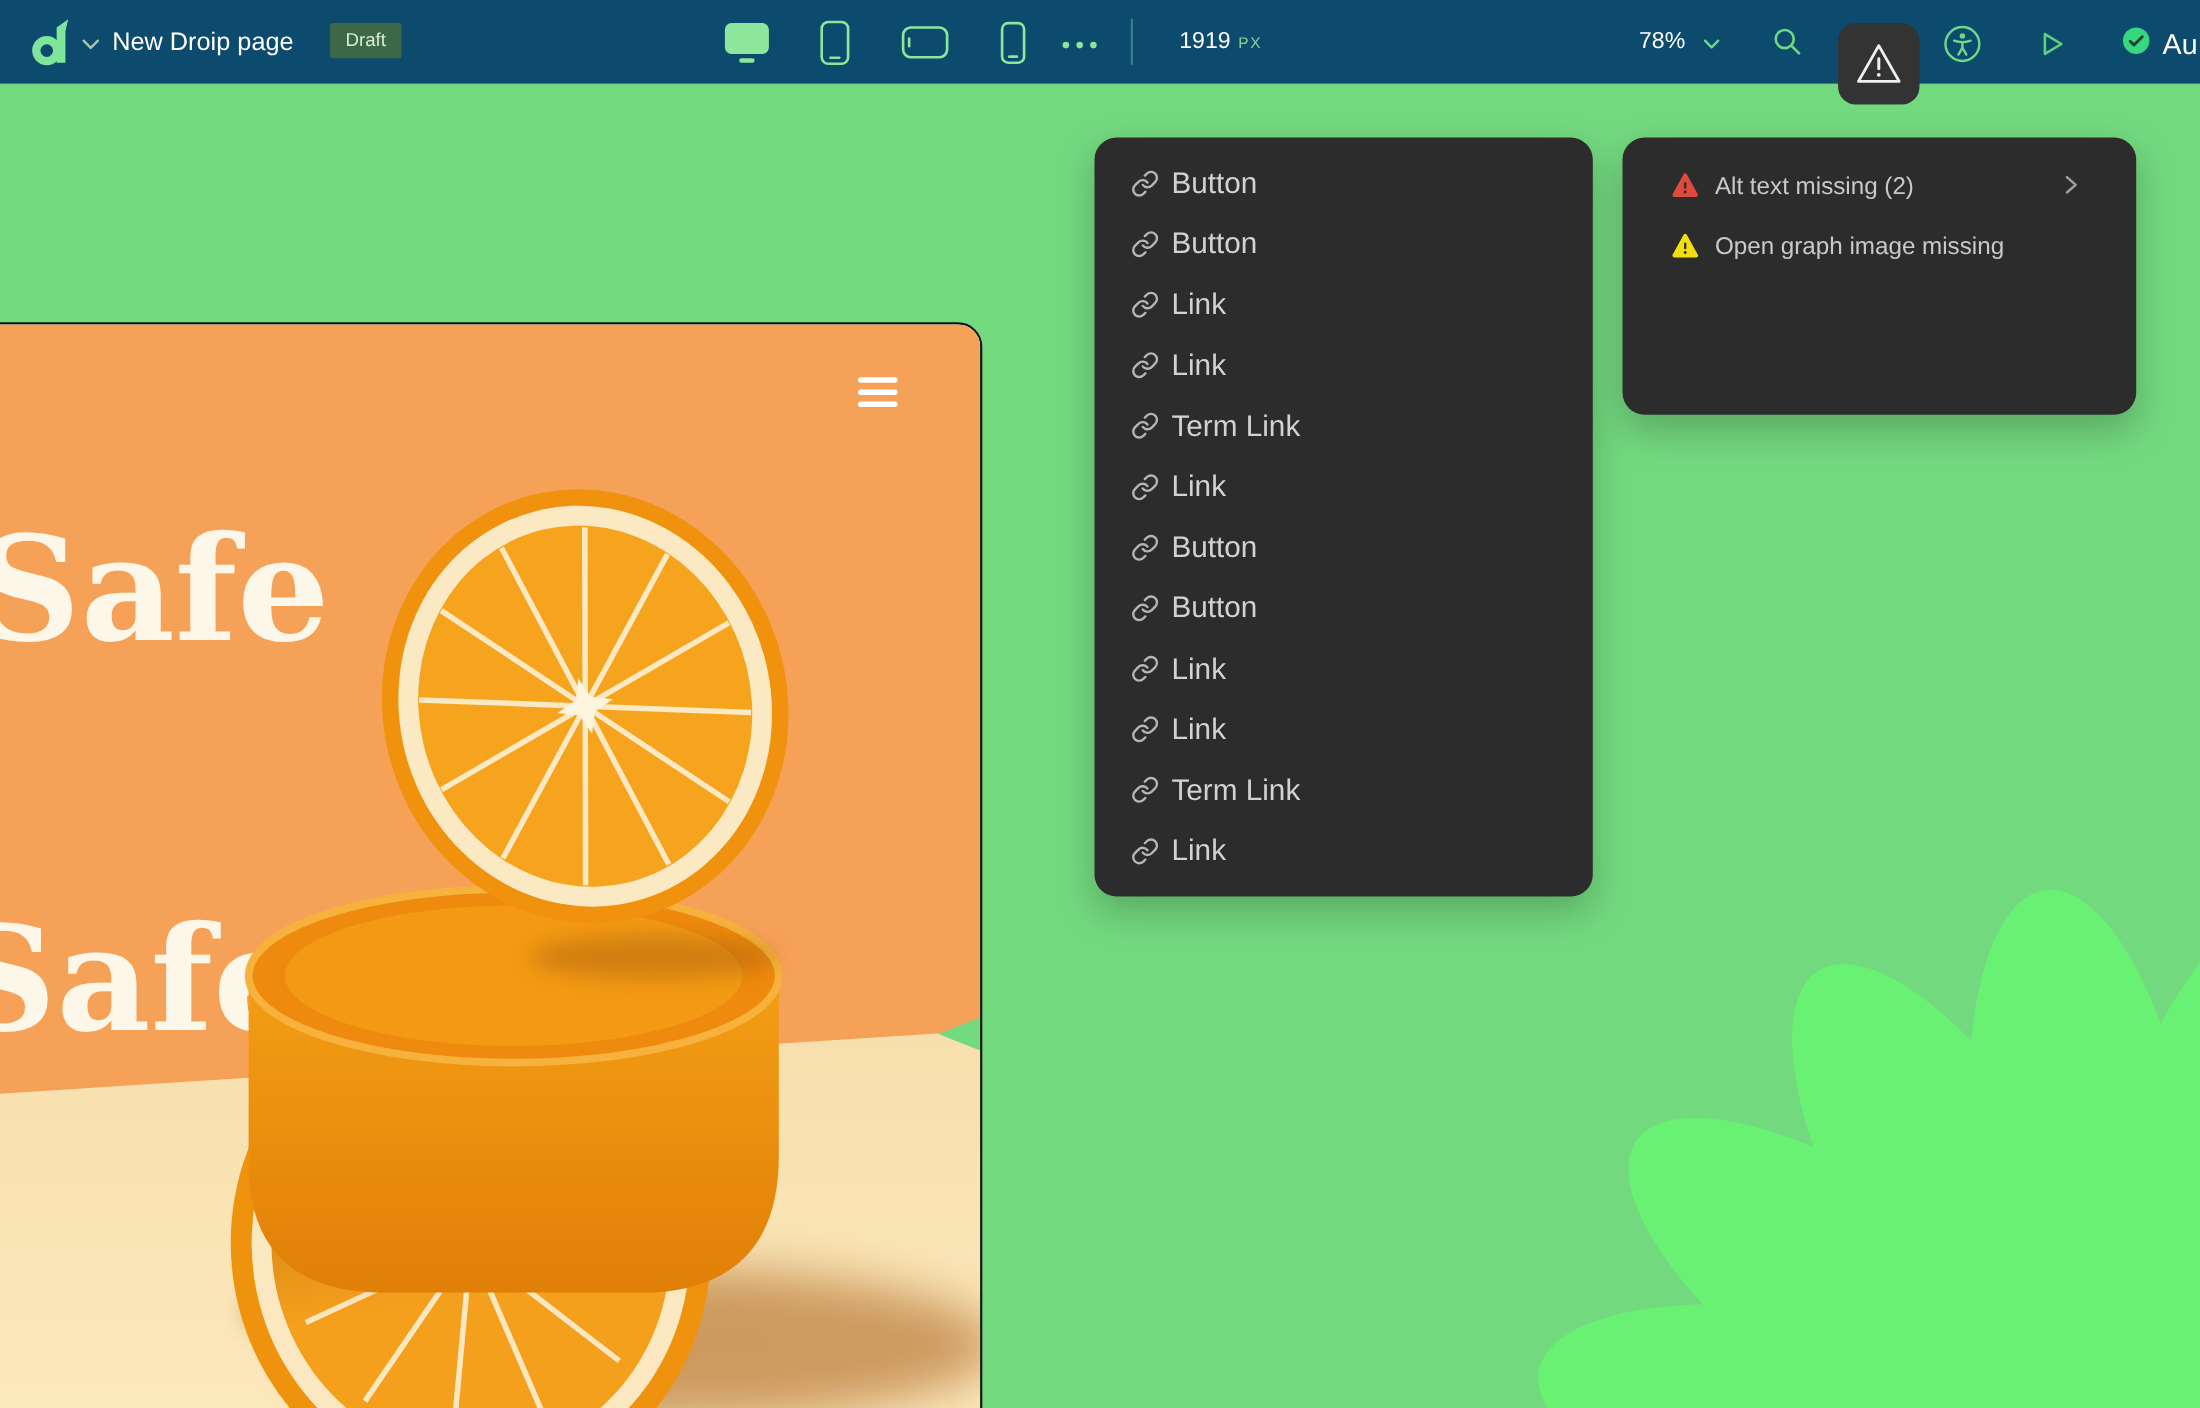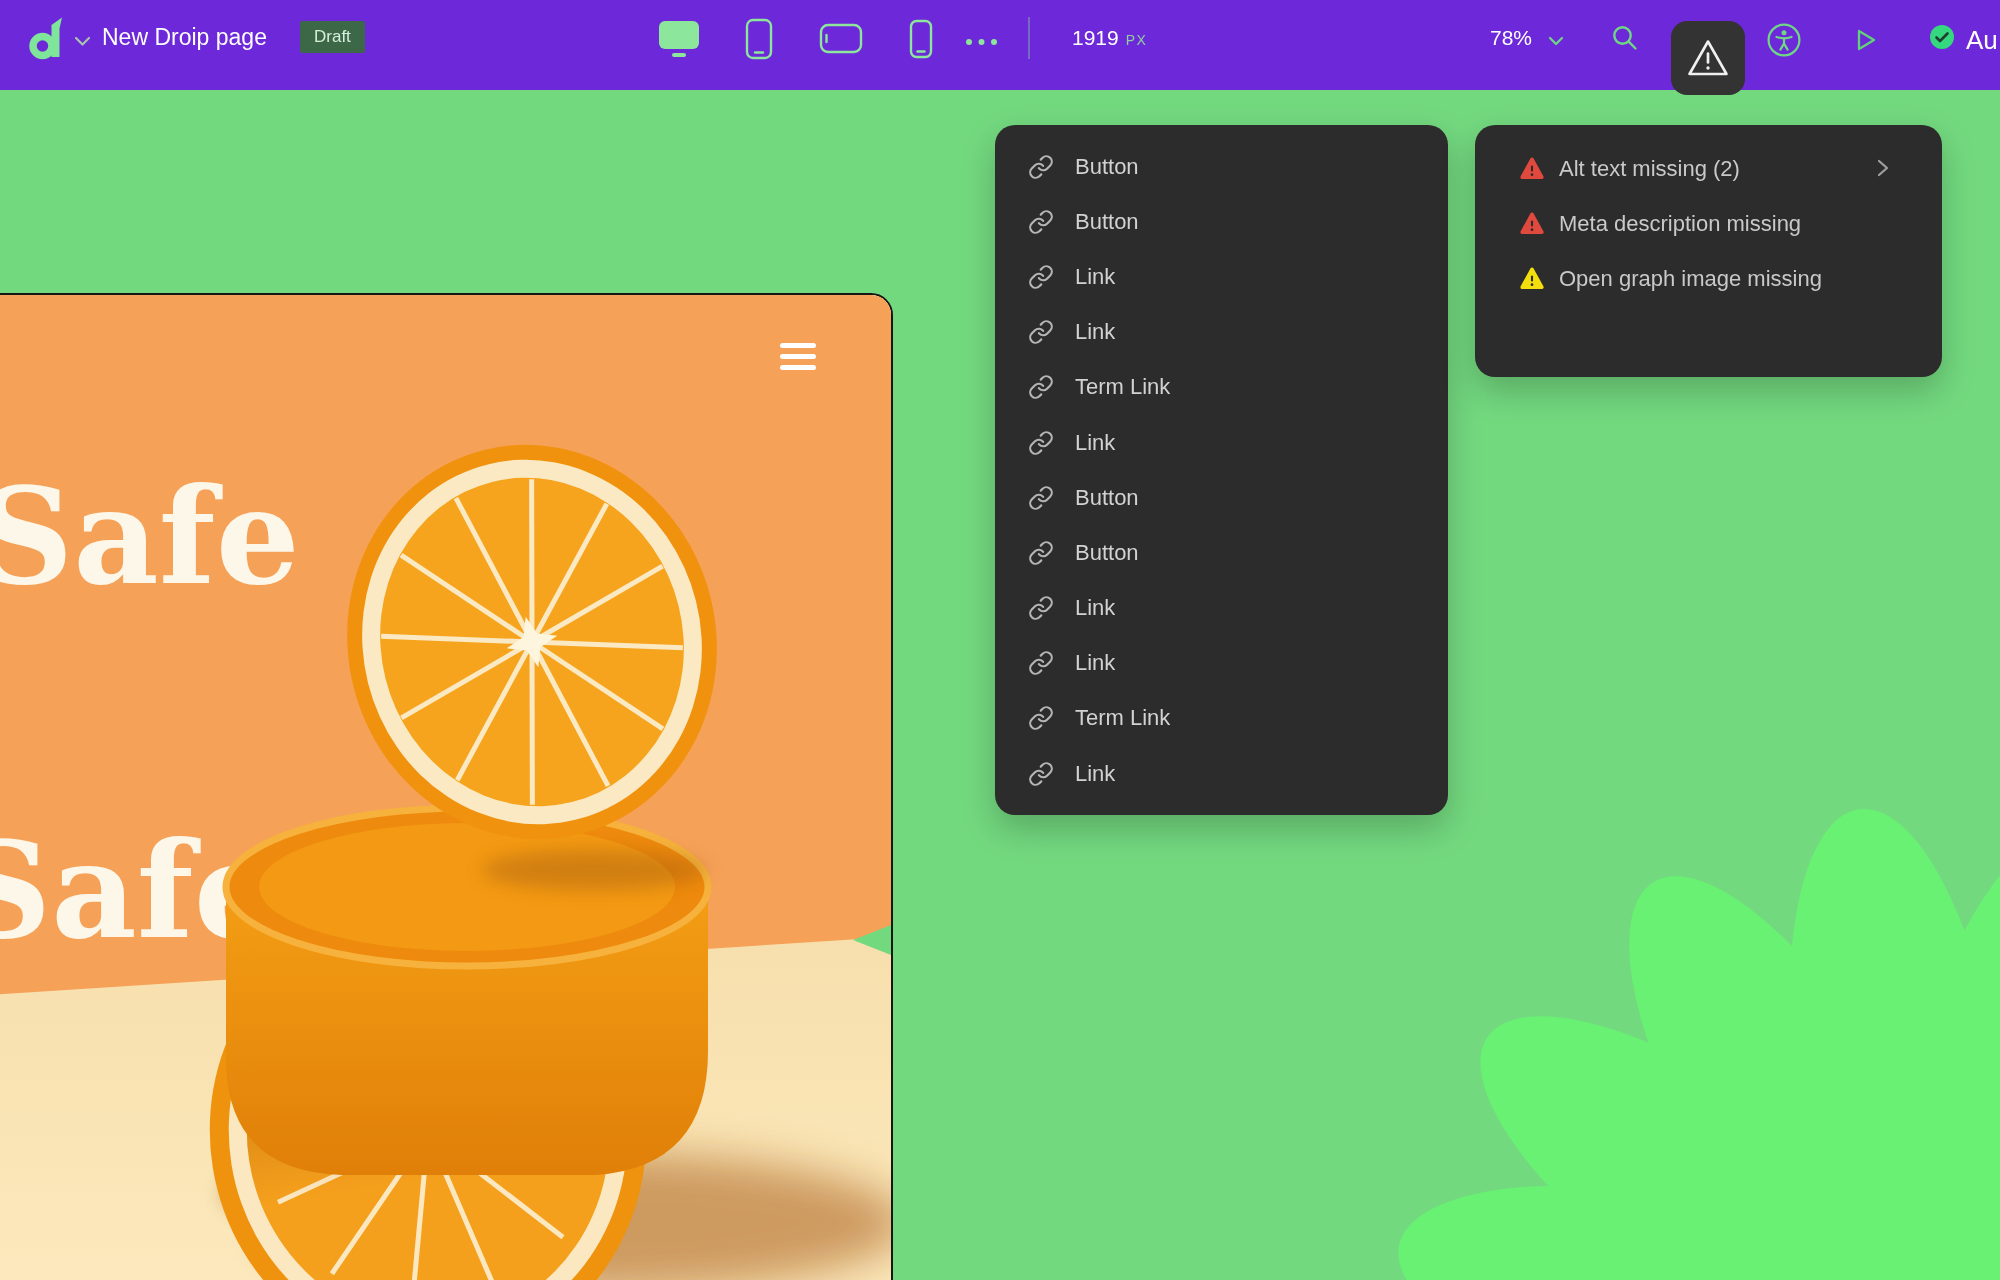--- a/index.html
+++ b/index.html
@@ -1,21 +1,21 @@
 <!DOCTYPE html>
 <html><head>
 <meta charset="utf-8">
 <style>
   html,body{margin:0;padding:0;background:#222;}
   *{box-sizing:border-box;}
   .stage{position:relative;width:2000px;height:1280px;overflow:hidden;
          font-family:"Liberation Sans",sans-serif;background:#73d97f;}
 
   
-  .topbar{position:absolute;left:0;top:0;width:2000px;height:90px;background:#6d28d9;z-index:40;}
+  .topbar{position:absolute;left:0;top:0;width:2000px;height:76px;background:#0c4a6e;z-index:40;}
   .logo{position:absolute;left:28px;top:16px;width:38px;height:46px;cursor:pointer;}
   .logo-chevron{position:absolute;left:74px;top:33px;}
   .doc-title{position:absolute;left:102px;top:24px;font-size:23px;font-weight:500;color:#ffffff;white-space:nowrap;}
   .badge{position:absolute;left:300px;top:21px;background:#3d6847;color:#d6efdb;font-size:17px;
          padding:6px 14px;border-radius:2px;line-height:1.2;}
   .dev-icon{position:absolute;cursor:pointer;}
   .divider{position:absolute;left:1028px;top:17px;width:2px;height:42px;background:rgba(140,230,156,.35);}
   .dims{position:absolute;left:1072px;top:26px;white-space:nowrap;}
   .dims .val{font-size:21px;color:#ffffff;}
   .dims .unit{font-size:14px;color:#8fcf9b;letter-spacing:1.5px;margin-left:7px;}
@@ -45,21 +45,21 @@
   .hl2{top:353px;left:42px;}
   .hl3{top:530px;left:-40px;}
   .oranges{position:absolute;left:0;top:0;pointer-events:none;}
   .hamburger{position:absolute;left:784px;top:48px;width:36px;height:28px;cursor:pointer;}
   .hamburger i{display:block;width:36px;height:4.6px;border-radius:3px;background:#ffffff;margin-bottom:6.6px;}
 
   
   .panel{position:absolute;background:#2c2c2c;border-radius:20px;box-shadow:0 14px 34px rgba(0,0,0,.22);z-index:30;}
   .links-panel{left:995px;top:48px;width:453px;height:690px;padding:14px 0;}
   .link-row{display:flex;align-items:center;height:55.2px;padding-left:33px;cursor:pointer;}
-  .link-row .lbl{font-size:22px;color:#d2d2d2;margin-left:21px;}
+  .link-row .lbl{font-size:27px;color:#d2d2d2;margin-left:11px;}
   .audit-panel{left:1475px;top:48px;width:467px;height:252px;padding:16px 16px;}
   .audit-row{position:relative;display:flex;align-items:center;height:55px;padding-left:28px;cursor:pointer;}
   .audit-row .lbl{font-size:22px;color:#c9c9c9;margin-left:14px;}
   .audit-row .chev{position:absolute;right:36px;top:16px;}
   .audit-row .tri-fill{fill:#e0493e;stroke:#e0493e;}
   .audit-row[data-severity="warning"] .tri-fill{fill:#f2df0d;stroke:#f2df0d;}
 </style>
 </head>
 <body>
 
@@ -414,35 +414,26 @@
           </svg>
           <span class="lbl">Alt text missing (2)</span>
           <span class="chev">
             <svg width="14" height="22" viewBox="0 0 14 22">
               <polyline points="3,4 11,11 3,18" fill="none" stroke="#a0a0a0" stroke-width="2.2" stroke-linecap="round" stroke-linejoin="round"></polyline>
             </svg>
           </span>
         </div>
 
 
-        <div class="audit-row" data-severity="error">
+
+        <div class="audit-row" data-severity="warning">
           <svg width="26" height="26" viewBox="0 0 24 24">
             <path class="tri-fill" d="M12 3.2 L21 19.6 L3 19.6 Z" stroke-width="3.4" stroke-linejoin="round"></path>
             <rect x="11.05" y="8.8" width="1.9" height="5.6" rx="0.95" fill="#2c2c2c"></rect>
             <circle cx="12" cy="17.2" r="1.25" fill="#2c2c2c"></circle>
           </svg>
-          <span class="lbl">Meta description missing</span>
-
-        </div>
-
-        <div class="audit-row" data-severity="warning">
-          <svg width="26" height="26" viewBox="0 0 24 24">
-            <path class="tri-fill" d="M12 3.2 L21 19.6 L3 19.6 Z" stroke-width="3.4" stroke-linejoin="round"></path>
-            <rect x="11.05" y="8.8" width="1.9" height="5.6" rx="0.95" fill="#2c2c2c"></rect>
-            <circle cx="12" cy="17.2" r="1.25" fill="#2c2c2c"></circle>
-          </svg>
           <span class="lbl">Open graph image missing</span>
 
         </div>
       </div>
 
   </div>
 </div>
 
 </body></html>

